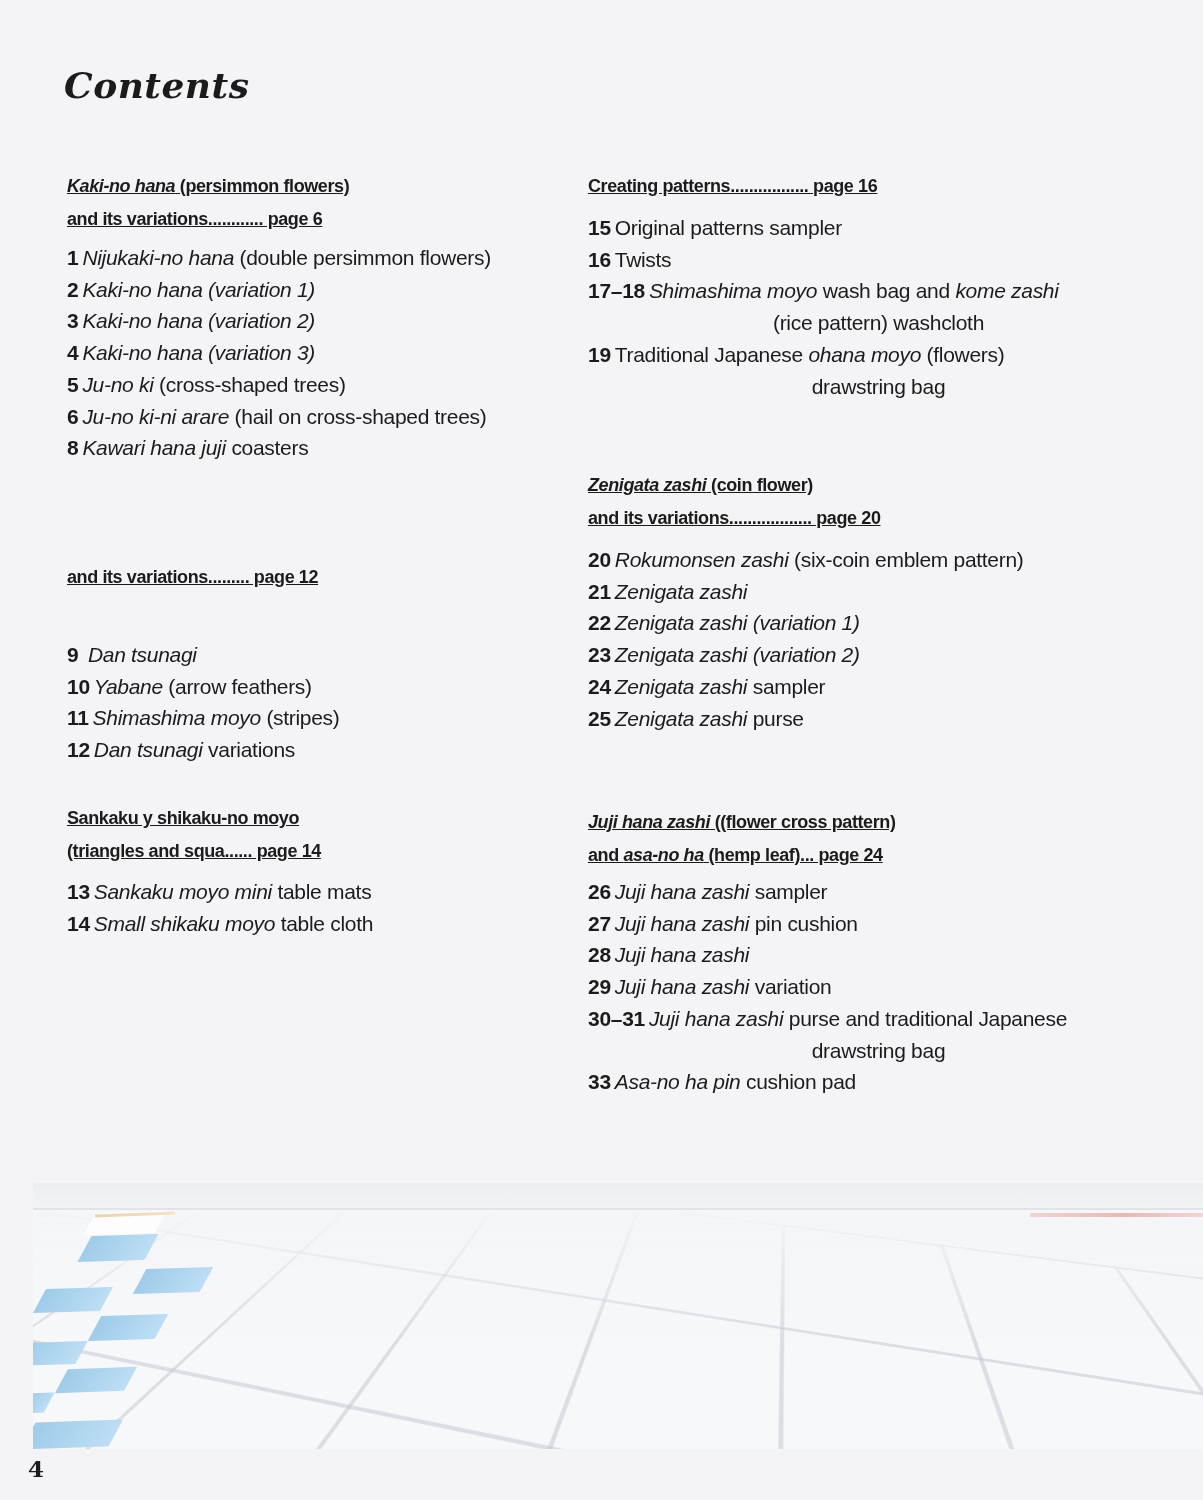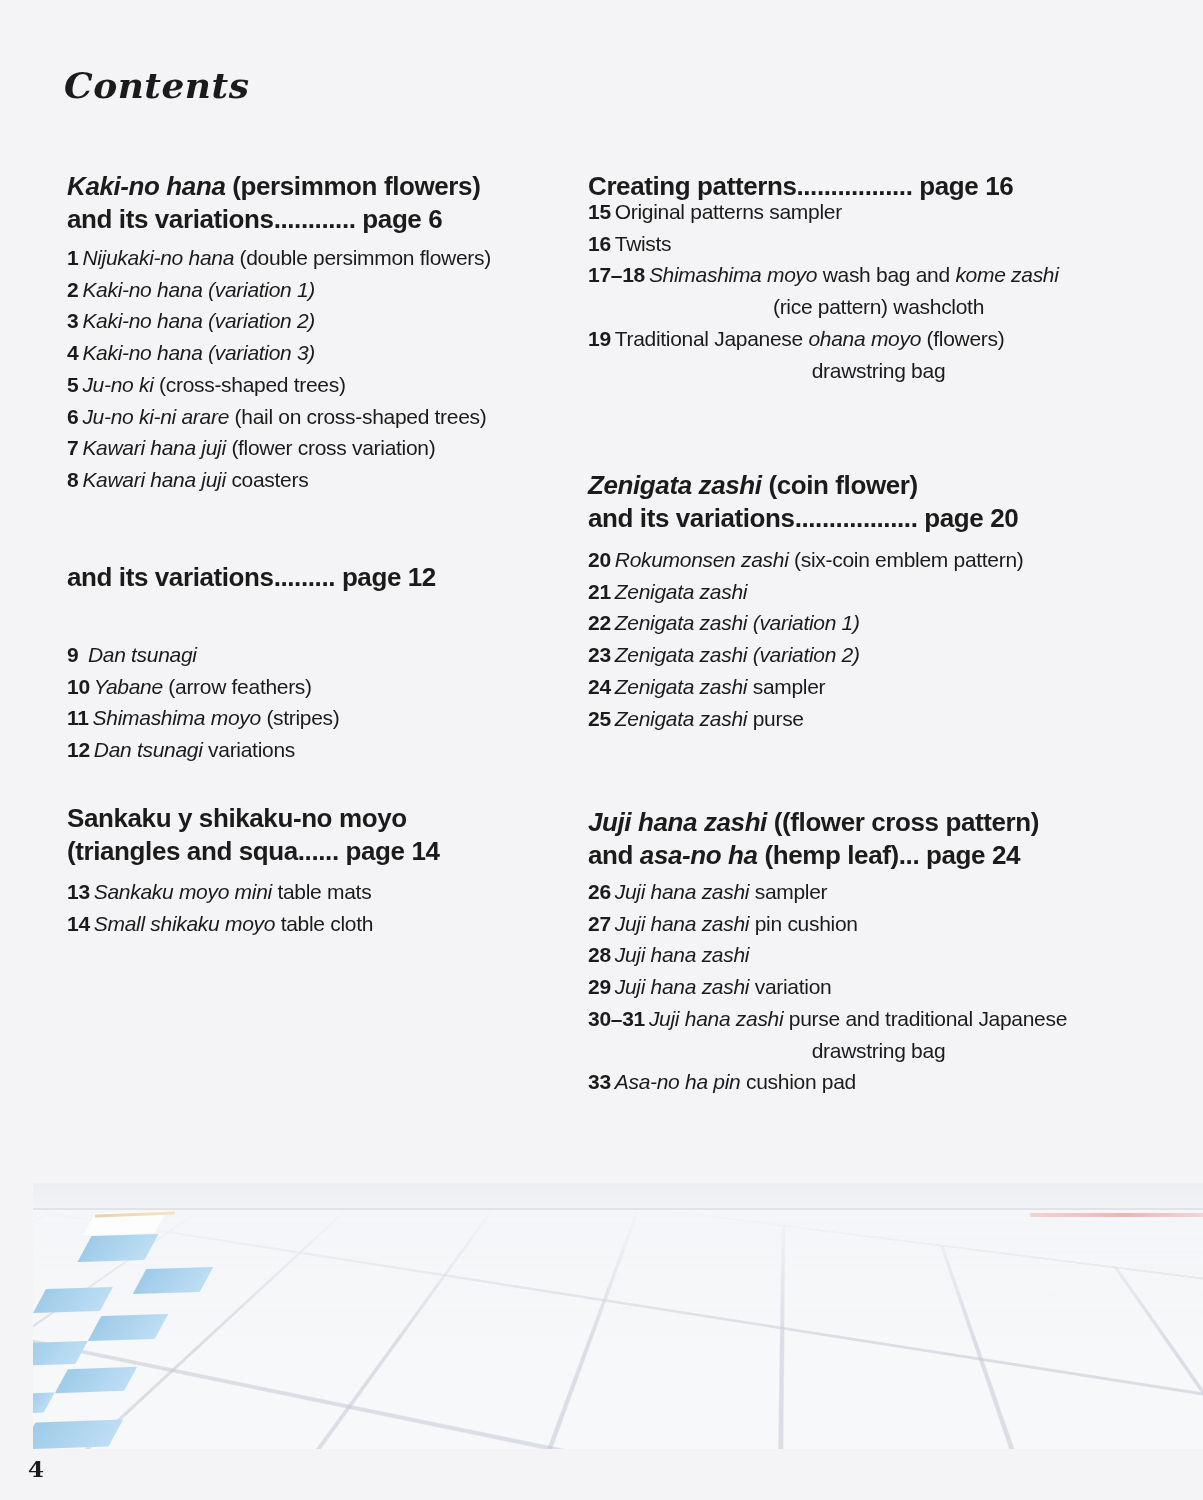--- a/index.html
+++ b/index.html
@@ -23,23 +23,24 @@
     left:64px;top:64px;
     font-family:"DejaVu Serif",serif;
     font-style:italic;font-weight:700;
     font-size:36px;line-height:42px;
     letter-spacing:0.5px;
   }
 
   
   .sec-heading{
     font-weight:700;
-    font-size:26px;
+    font-size:18px;
     line-height:33px;
     letter-spacing:-0.4px;
+    text-decoration:underline;
   }
   .sec-heading .it{font-style:italic;}
 
   
   .sec-items{
     font-size:21px;
     line-height:31.7px;
     letter-spacing:-0.3px;
   }
   .sec-items .it{font-style:italic;}
@@ -128,23 +129,20 @@
     <div>
       <div class="iline"><b class="num">4</b><span class="it">Kaki-no hana (variation 3)</span></div>
     </div>
     <div>
       <div class="iline"><b class="num">5</b><span class="it">Ju-no ki</span><span> (cross-shaped trees)</span></div>
     </div>
     <div>
       <div class="iline"><b class="num">6</b><span class="it">Ju-no ki-ni arare</span><span> (hail on cross-shaped trees)</span></div>
     </div>
     <div>
-      <div class="iline"><b class="num">7</b><span class="it">Kawari hana juji</span><span> (flower cross variation)</span></div>
-    </div>
-    <div>
       <div class="iline"><b class="num">8</b><span class="it">Kawari hana juji</span><span> coasters</span></div>
     </div>
   </div>
 
 <div class="abs sec-heading" style="left:67px;top:561px;width:520px">
     <div class="hline"><span>and its variations......... page 12</span></div>
   </div>
 <div class="abs sec-items" style="left:67px;top:639px;width:520px">
     <div>
       <div class="iline"><b class="num">9</b><span class="it"> Dan tsunagi</span></div>
@@ -169,21 +167,21 @@
       <div class="iline"><b class="num">13</b><span class="it">Sankaku moyo mini</span><span> table mats</span></div>
     </div>
     <div>
       <div class="iline"><b class="num">14</b><span class="it">Small shikaku moyo</span><span> table cloth</span></div>
     </div>
   </div>
 
 <div class="abs sec-heading" style="left:588px;top:170px;width:560px">
     <div class="hline"><span>Creating patterns................. page 16</span></div>
   </div>
-<div class="abs sec-items" style="left:588px;top:196px;width:560px">
+<div class="abs sec-items" style="left:588px;top:212px;width:560px">
     <div>
       <div class="iline"><b class="num">15</b><span>Original patterns sampler</span></div>
     </div>
     <div>
       <div class="iline"><b class="num">16</b><span>Twists</span></div>
     </div>
     <div>
       <div class="iline"><b class="num">17–18</b><span class="it">Shimashima moyo</span><span> wash bag and </span><span class="it">kome zashi</span></div>
       <div class="iline cont"><span>(rice pattern) washcloth</span></div>
     </div>

